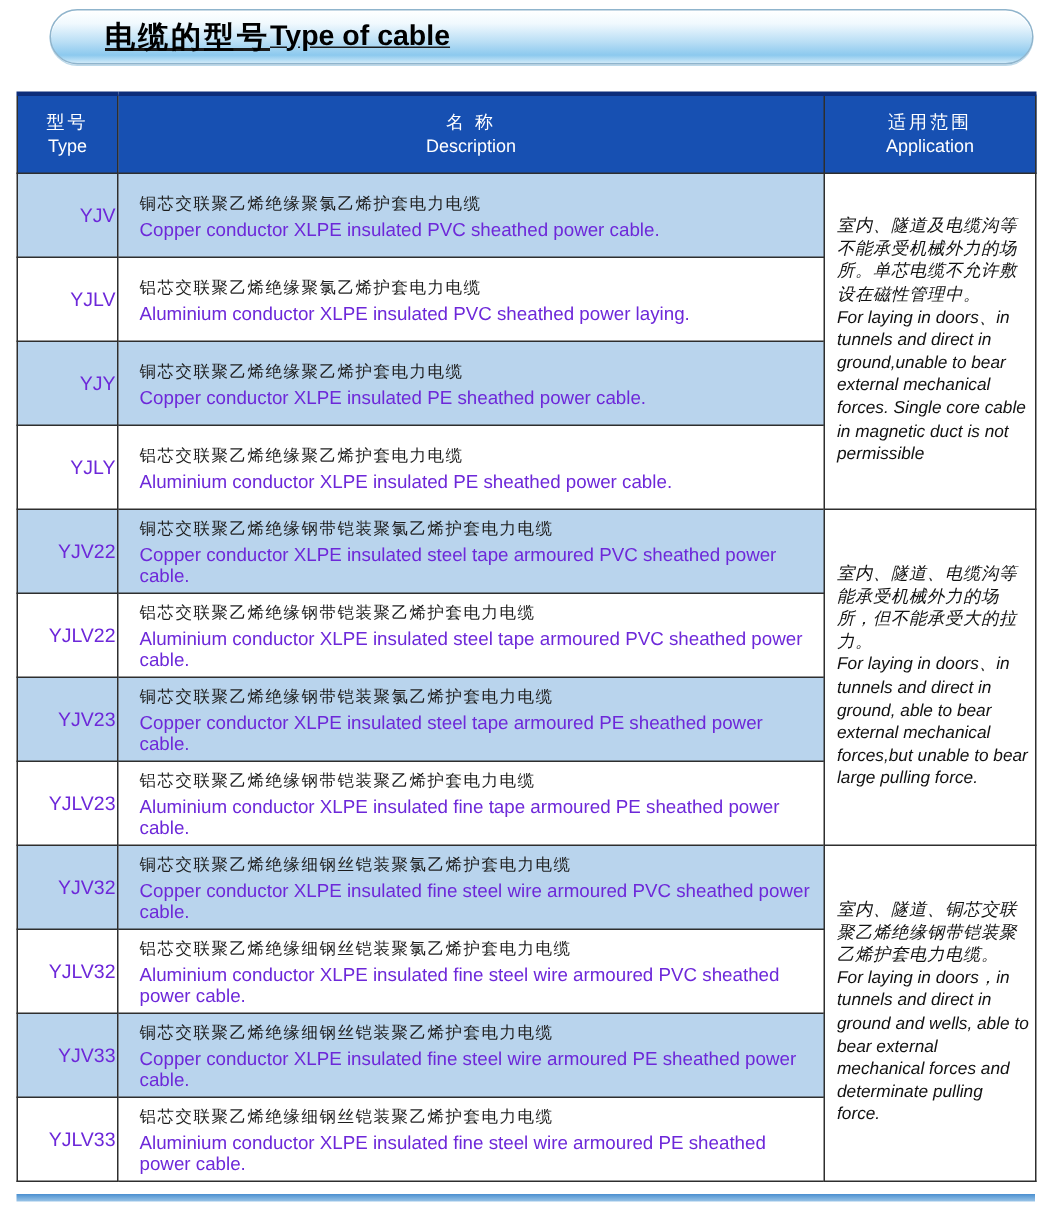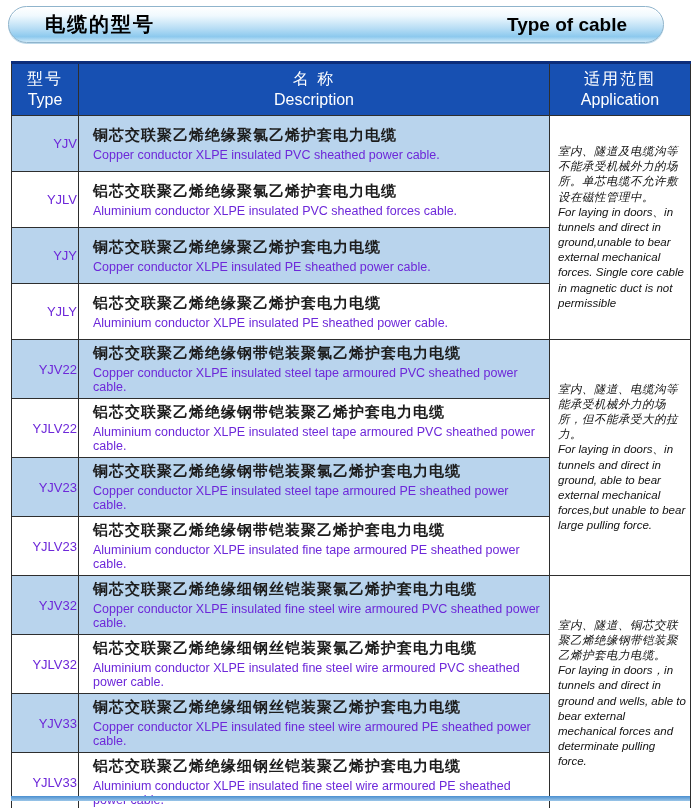--- a/index.html
+++ b/index.html
@@ -2,49 +2,50 @@
 <html style="--header-blue: #1750b2; --stripe-blue: #b9d4ed; --pill-blue: #8cc9ee; --bottom-bar-blue: #4a8fd0;"><head>
 <meta charset="utf-8">
 <style>
   html,body{margin:0;padding:0;}
   body{
     width:700px;height:808px;position:relative;background:#ffffff;
     font-family:"Liberation Sans", sans-serif;color:#1a1a1a;overflow:hidden;
   }
   
   .title-pill{
-    position:absolute;left:8px;top:6px;width:656px;height:37px;box-sizing:border-box;
+    position:absolute;left:33px;top:6px;width:656px;height:37px;box-sizing:border-box;
     border-radius:19px;
     border:1px solid #8fb4cc;
     background:linear-gradient(180deg,#ffffff 0%,#f0f9fe 25%,#b9def5 60%,var(--pill-blue,#8cc9ee) 85%,#cfe9f8 100%);
     box-shadow:0 1px 0 #bcd9ea, inset 0 1px 0 #ffffff;
-    display:flex;align-items:center;justify-content:space-between;
+    display:flex;align-items:center;justify-content:flex-start;
     padding:0 36px;
+    text-decoration:underline;
   }
   .title-zh{font-size:20px;font-weight:bold;color:#000;letter-spacing:2px;}
   .title-en{font-size:19px;font-weight:bold;color:#000;}
   
   .cable-table{
     position:absolute;left:11px;top:61px;width:679px;
     border-collapse:collapse;table-layout:fixed;
     border:1px solid #2e2e2e;
   }
   .cable-table td, .cable-table th{border:1px solid #2e2e2e;box-sizing:border-box;}
   .head-row th{
     height:53px;background:var(--header-blue,#1750b2);
     border-top:3px solid #0c2d7a;
     color:#fff;font-weight:normal;text-align:center;vertical-align:middle;
-    font-size:16px;line-height:1.3;
+    font-size:12px;line-height:1.3;
   }
   .head-zh{letter-spacing:2px;}
   .data-row td{height:56px;background:#ffffff;}
   .data-row.stripe .type-cell, .data-row.stripe .desc-cell{background:var(--stripe-blue,#b9d4ed);}
   .type-cell{text-align:right;vertical-align:middle;font-size:13px;color:#6d28d9;}
   .desc-cell{vertical-align:middle;padding:4px 6px 4px 14px;}
-  .desc-zh{font-weight:bold;font-size:15px;color:#1c1c1c;margin-bottom:3px;letter-spacing:1px;}
+  .desc-zh{font-weight:normal;font-size:11px;color:#1c1c1c;margin-bottom:3px;letter-spacing:1px;}
   .desc-en{font-size:12.5px;color:#6d28d9;}
   .app-cell{
     vertical-align:middle;background:#ffffff;
     font-size:11.5px;line-height:1.32;color:#111;
     padding:6px 4px 6px 8px;
     font-style:italic;
   }
   .app-zh{letter-spacing:0.5px;}
   
   .table-bottom-bar{
@@ -91,21 +92,21 @@
       </td>
       <td class="app-cell" rowspan="4">
         <div class="app-zh">室内、隧道及电缆沟等不能承受机械外力的场所。单芯电缆不允许敷设在磁性管理中。</div>
         <div class="app-en">For laying in doors、in tunnels and direct in ground,unable to bear external mechanical forces. Single core cable in magnetic duct is not permissible</div>
       </td>
     </tr>
     <tr class="data-row">
       <td class="type-cell">YJLV</td>
       <td class="desc-cell">
         <div class="desc-zh">铝芯交联聚乙烯绝缘聚氯乙烯护套电力电缆</div>
-        <div class="desc-en">Aluminium conductor XLPE insulated PVC sheathed forces cable.</div>
+        <div class="desc-en">Aluminium conductor XLPE insulated PVC sheathed power laying.</div>
       </td>
     </tr>
     <tr class="data-row stripe">
       <td class="type-cell">YJY</td>
       <td class="desc-cell">
         <div class="desc-zh">铜芯交联聚乙烯绝缘聚乙烯护套电力电缆</div>
         <div class="desc-en">Copper conductor XLPE insulated PE sheathed power cable.</div>
       </td>
     </tr>
     <tr class="data-row">

